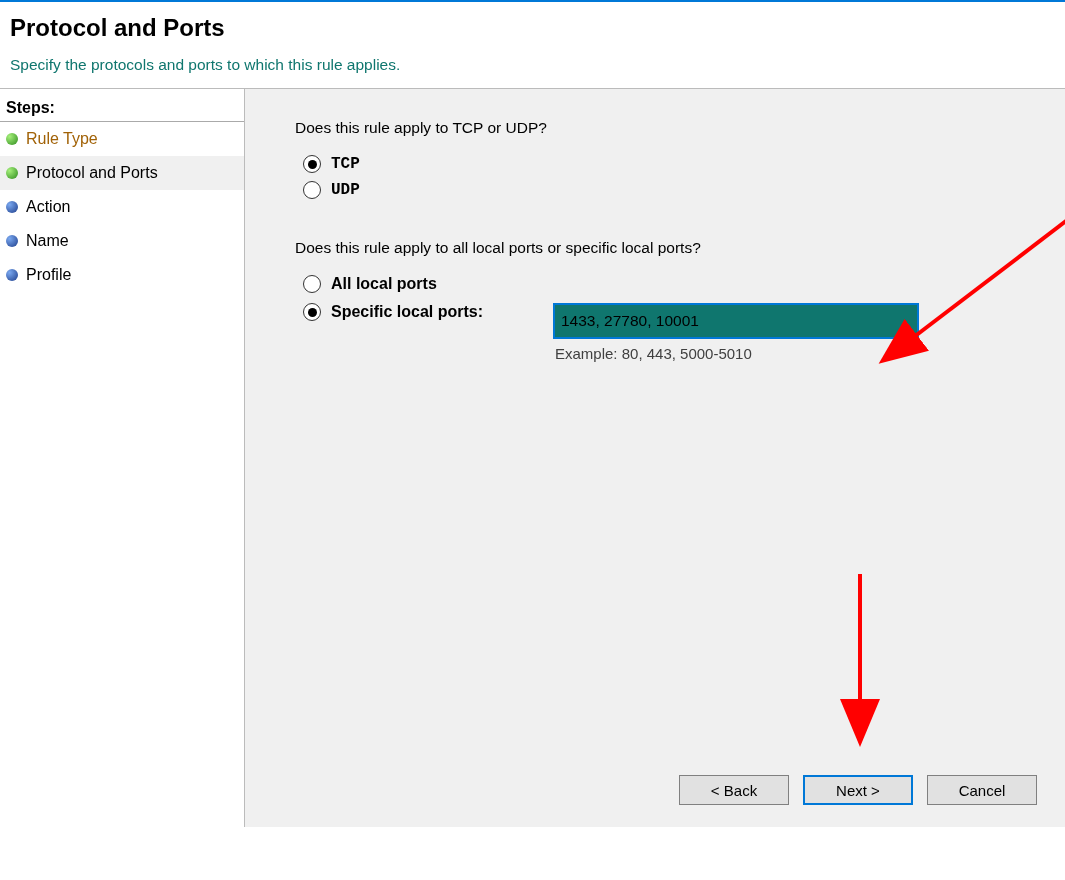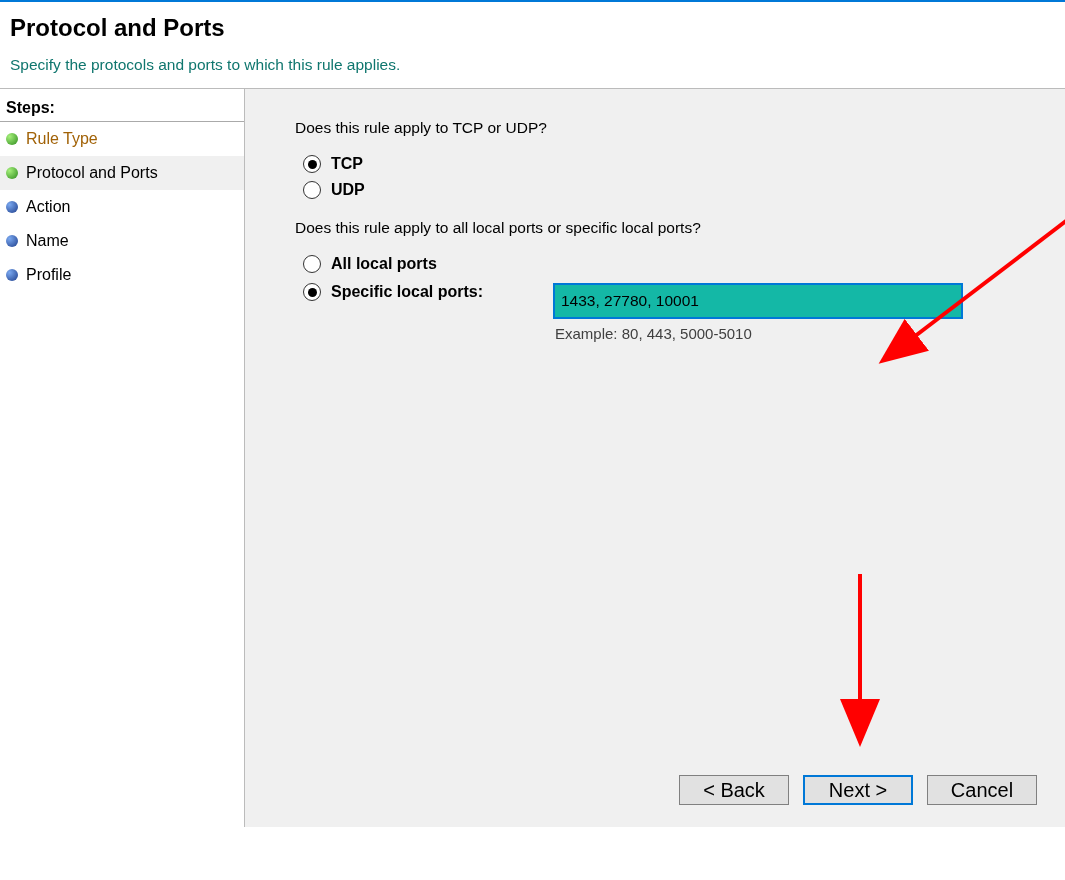--- a/index.html
+++ b/index.html
@@ -111,21 +111,22 @@
       background: #f0f0f0;
       position: relative;
       padding: 30px 28px 20px 50px;
     }
     .question {
       font-size: 15.5px;
       margin-bottom: 18px;
     }
     .radio-group {
       margin-left: 8px;
-      margin-bottom: 20px;
+      margin-bottom: 40px;
+      font-family: Liberation Mono, monospace;
     }
     .radio-row {
       display: flex;
       align-items: center;
       gap: 10px;
       margin-bottom: 8px;
     }
     .radio-circle {
       width: 18px;
       height: 18px;
@@ -156,49 +157,49 @@
       display: flex;
       align-items: center;
       gap: 10px;
       margin-left: 8px;
       width: 250px;
     }
     .port-right {
       flex: 1;
     }
     .port-input {
-      width: 410px;
+      width: 366px;
       height: 28px;
       border: 2px solid #0078d7;
       padding: 16px 6px;
       font-family: inherit;
       font-size: 15.5px;
       outline: none;
-      background: #14b8a6;
+      background: #0f766e;
     }
     .example-text {
       font-size: 15px;
       color: #404040;
       margin-top: 6px;
       margin-left: 2px;
     }
     .button-bar {
       position: absolute;
       bottom: 22px;
       right: 28px;
       display: flex;
       gap: 14px;
     }
     .wiz-btn {
       width: 110px;
       height: 30px;
       border: 1px solid #808080;
       background: #e1e1e1;
       font-family: inherit;
-      font-size: 20px;
+      font-size: 15px;
       cursor: pointer;
       display: flex;
       align-items: center;
       justify-content: center;
     }
     .wiz-btn.focused {
       border: 2px solid #0078d7;
     }
     .annotation {
       position: absolute;

